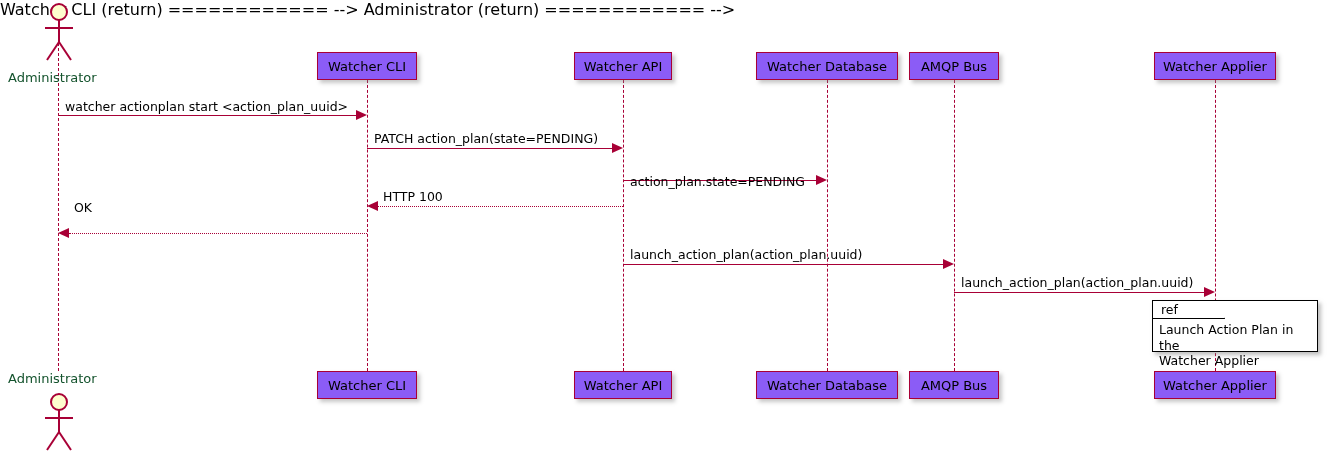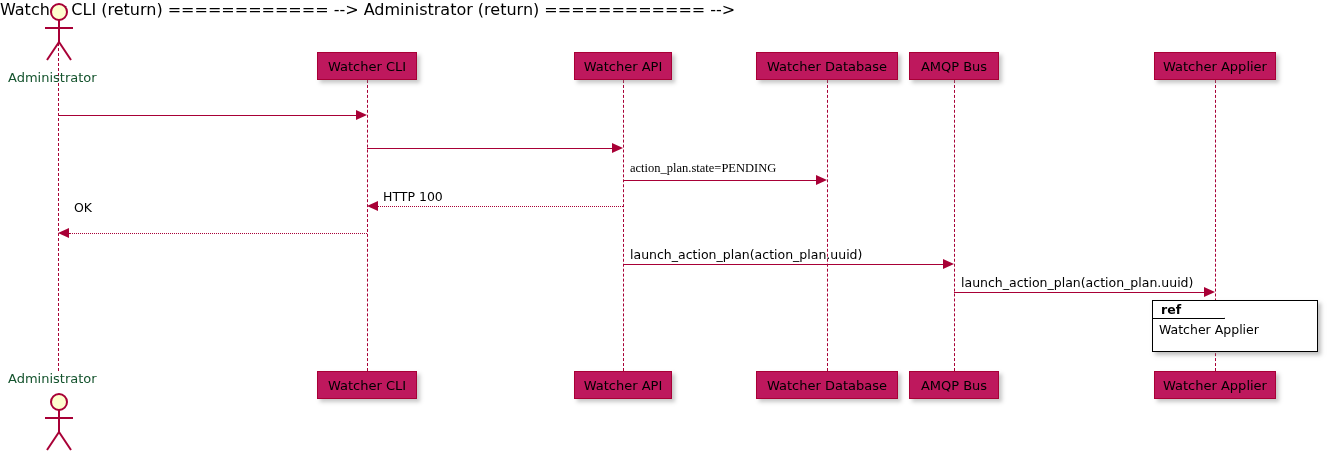--- a/index.html
+++ b/index.html
@@ -13,21 +13,21 @@
     height: 456px;
     background: #ffffff;
     font-family: "DejaVu Sans", "Liberation Sans", sans-serif;
     overflow: hidden;
   }
 
   
   .participant {
     position: absolute;
     box-sizing: border-box;
-    background: #be185d;
+    background: #8b5cf6;
     border: 1.5px solid #A80036;
     color: #000000;
     font-size: 13px;
     line-height: 1;
     display: flex;
     align-items: center;
     justify-content: center;
     white-space: nowrap;
     box-shadow: 3px 3px 4px rgba(130,130,130,0.45);
     height: 28px;
@@ -90,21 +90,21 @@
   }
   .ref-tab {
     position: absolute;
     left: 0; top: 0;
     height: 18px;
     box-sizing: border-box;
     background: #ffffff;
     border-right: 1.5px solid #000;
     border-bottom: 1.5px solid #000;
     font-size: 12.5px;
-    font-weight: bold;
+    font-weight: normal;
     color: #000;
     display: flex;
     align-items: center;
     padding-left: 8px;
     padding-right: 16px;
     clip-path: polygon(0 0, calc(100% - 11px) 0, 100% 100%, 0 100%);
   }
   .ref-body {
     position: absolute;
     left: 6px;
@@ -166,29 +166,31 @@
   
   <div class="participant" style="left:317px; top:371px; width:100px;">Watcher CLI</div>
   <div class="participant" style="left:574px; top:371px; width:98px;">Watcher API</div>
   <div class="participant" style="left:756px; top:371px; width:142px;">Watcher Database</div>
   <div class="participant" style="left:909px; top:371px; width:90px;">AMQP Bus</div>
   <div class="participant" style="left:1154px; top:371px; width:122px;">Watcher Applier</div>
 
   
   <div class="msg-line" style="left:58px; top:115px; width:298px;"></div>
   <div class="arrow-head arrow-right" style="left:356px; top:110px;"></div>
+  <div class="msg-label" style="left:65px; top:101px;">watcher actionplan start &lt;action_plan_uuid&gt;</div>
 
   
   <div class="msg-line" style="left:367px; top:148px; width:245px;"></div>
   <div class="arrow-head arrow-right" style="left:612px; top:143px;"></div>
+  <div class="msg-label" style="left:374px; top:133px;">PATCH action_plan(state=PENDING)</div>
 
   
   <div class="msg-line" style="left:623px; top:180px; width:193px;"></div>
   <div class="arrow-head arrow-right" style="left:816px; top:175px;"></div>
-  <div class="msg-label" style="left:630px; top:162px;font-family:Liberation Serif, serif;">action_plan.state=PENDING</div>
+  <div class="msg-label" style="left:630px; top:176px;">action_plan.state=PENDING</div>
 
    Watcher CLI (return) ============ --&gt;
   <div class="msg-line dotted" style="left:378px; top:206px; width:245px;"></div>
   <div class="arrow-head arrow-left" style="left:367px; top:201px;"></div>
   <div class="msg-label" style="left:383px; top:191px;">HTTP 100</div>
 
    Administrator (return) ============ --&gt;
   <div class="msg-line dotted" style="left:69px; top:233px; width:298px;"></div>
   <div class="arrow-head arrow-left" style="left:58px; top:228px;"></div>
   <div class="msg-label" style="left:74px; top:202px;">OK</div>
@@ -200,17 +202,18 @@
 
   
   <div class="msg-line" style="left:954px; top:292px; width:250px;"></div>
   <div class="arrow-head arrow-right" style="left:1204px; top:287px;"></div>
   <div class="msg-label" style="left:961px; top:277px;">launch_action_plan(action_plan.uuid)</div>
 
   
   <div class="ref-box" style="left:1152px; top:300px; width:166px; height:52px;">
     <div class="ref-tab" style="width:72px;">ref</div>
     <div class="ref-body">
+      <div>Launch Action Plan in the</div>
       <div>Watcher Applier</div>
     </div>
   </div>
 
 </div>
 
 </body></html>

